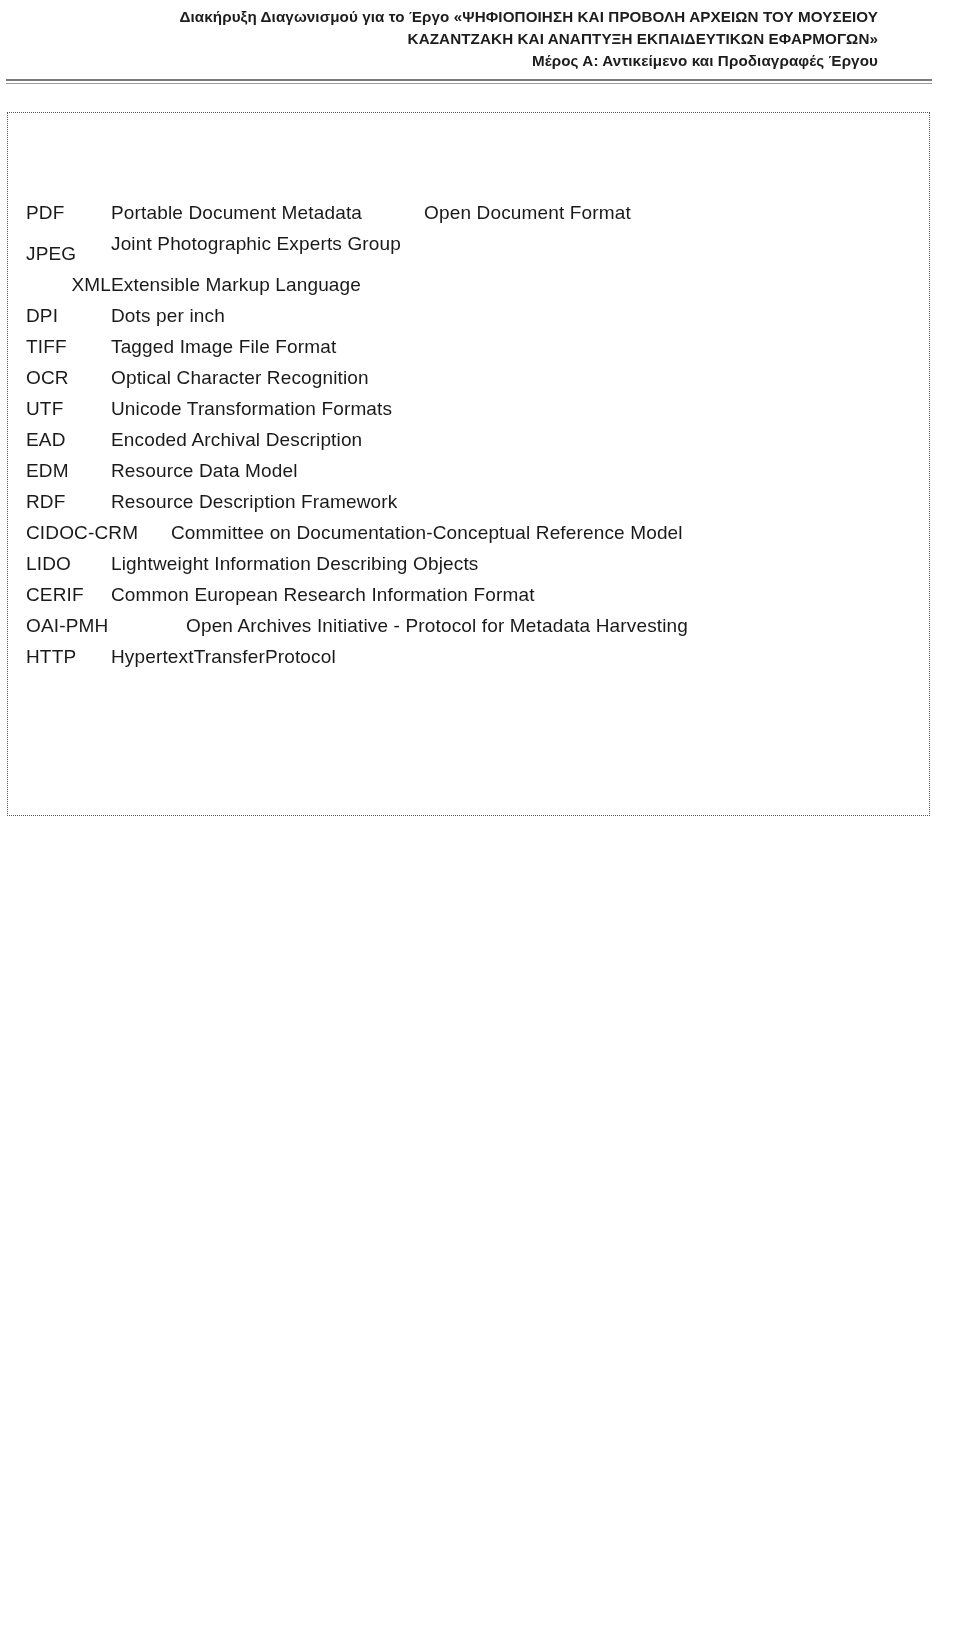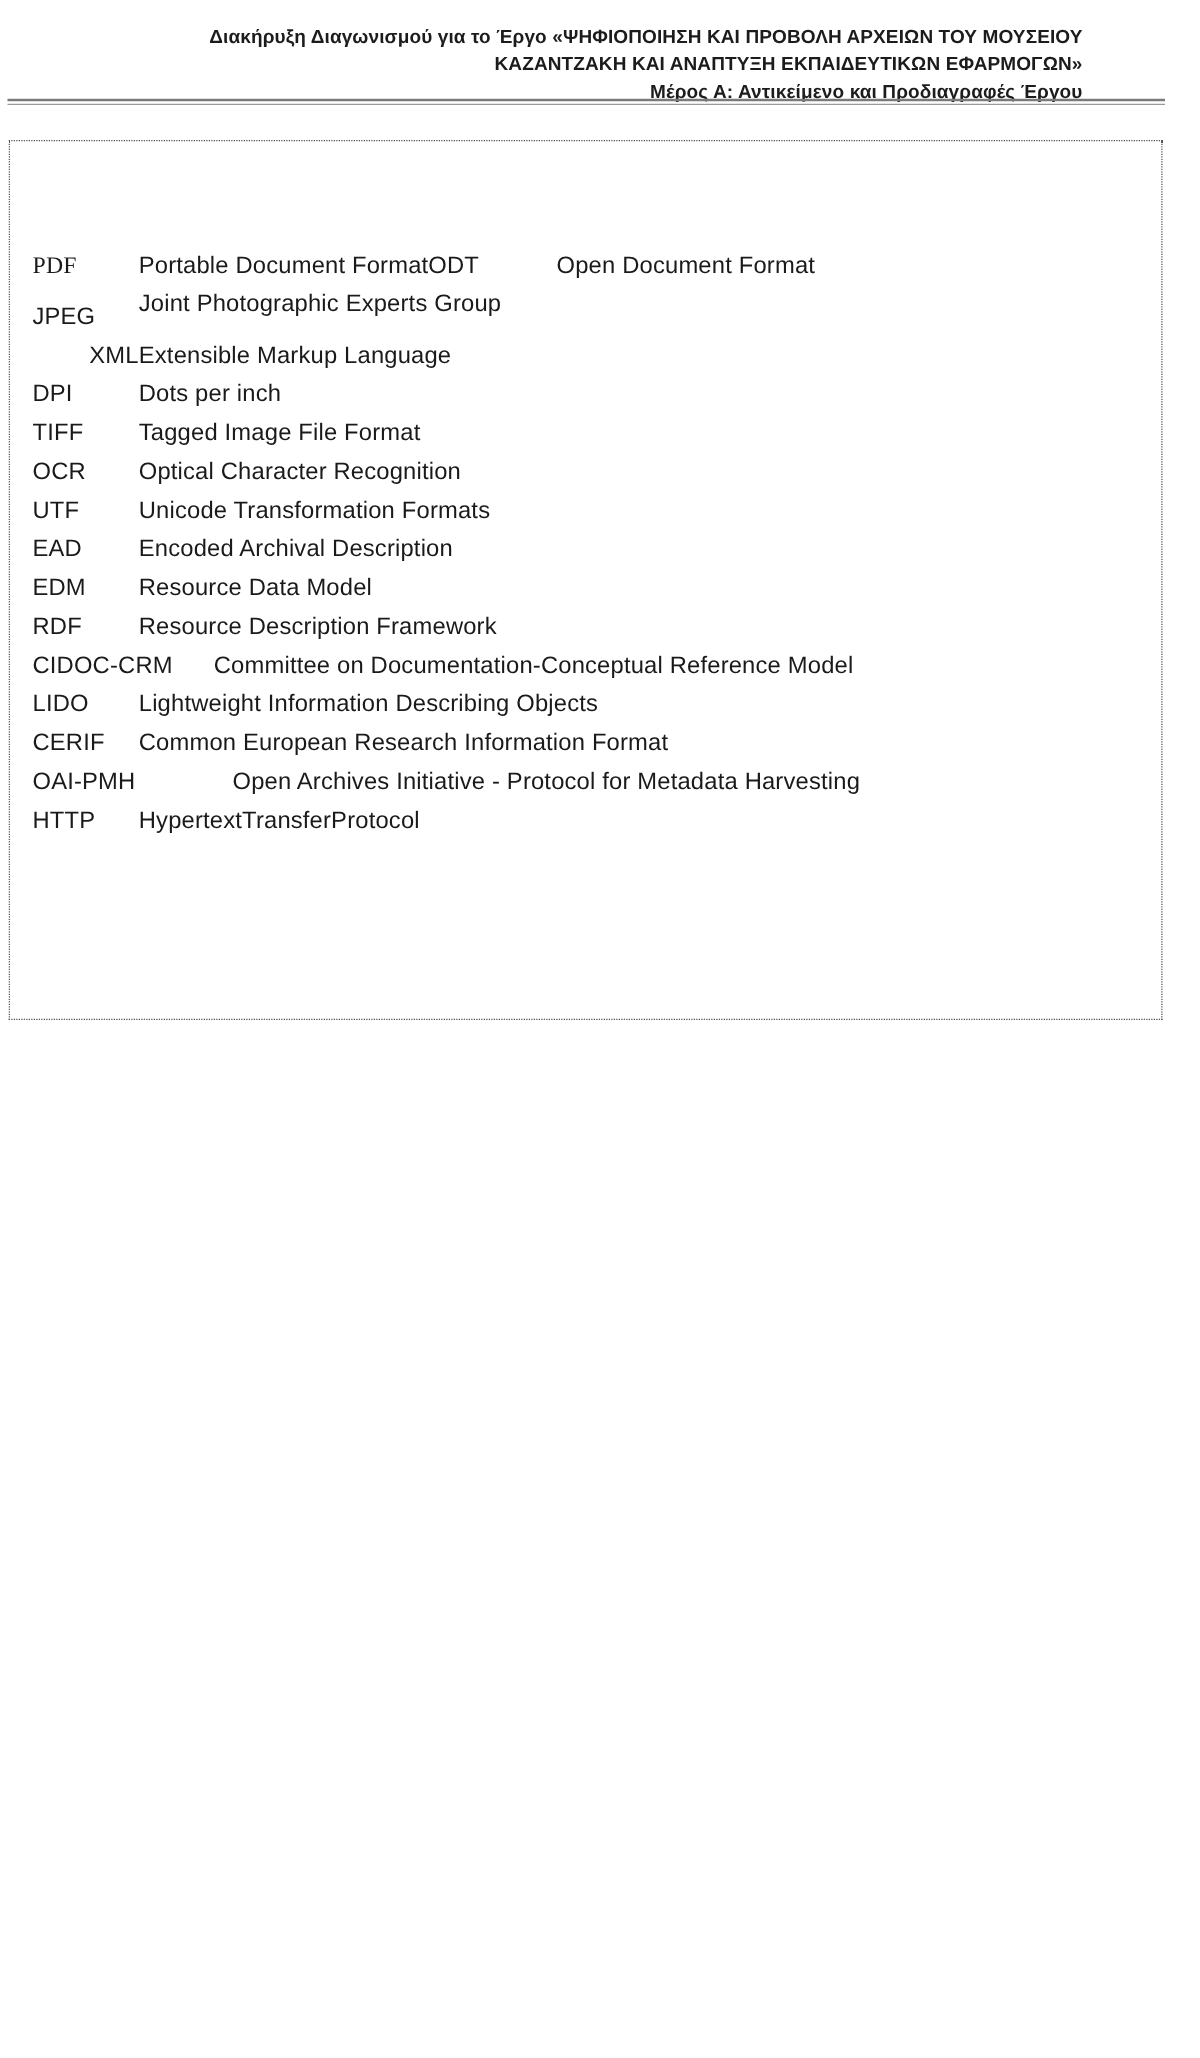--- a/index.html
+++ b/index.html
@@ -12,24 +12,24 @@
     height: 1646px;
     position: relative;
     font-family: "Liberation Sans", sans-serif;
     color: #1a1a1a;
     overflow: hidden;
   }
 
   
   #doc-header {
     position: absolute;
-    left: 4px;
+    left: 16px;
     top: 0;
     width: 892px;
-    padding-top: 19px;
+    padding-top: 6px;
     box-sizing: border-box;
   }
   .header-line {
     text-align: right;
     padding-right: 30px;
     font-size: 15.2px;
     line-height: 22px;
     letter-spacing: 0.1px;
     white-space: nowrap;
     font-weight: 600;
@@ -119,21 +119,21 @@
 <div id="doc-header">
   <div class="header-line l1">Διακήρυξη Διαγωνισμού για το Έργο «ΨΗΦΙΟΠΟΙΗΣΗ ΚΑΙ ΠΡΟΒΟΛΗ ΑΡΧΕΙΩΝ ΤΟΥ ΜΟΥΣΕΙΟΥ</div>
   <div class="header-line l2">ΚΑΖΑΝΤΖΑΚΗ ΚΑΙ ΑΝΑΠΤΥΞΗ ΕΚΠΑΙΔΕΥΤΙΚΩΝ ΕΦΑΡΜΟΓΩΝ»</div>
   <div class="header-line l3">Μέρος Α: Αντικείμενο και Προδιαγραφές Έργου</div>
 </div>
 <div id="header-rule"></div>
 <div id="header-rule-2"></div>
 
 <div id="content-frame">
   <div id="abbrev-list">
-      <div class="abbrev-row"><span class="term" style="width: 85px; font-family: Liberation Serif, serif;">PDF</span><span class="expansion">Portable Document FormatODT</span><span class="extra-term" style="width: 62px;"></span><span class="extra-expansion">Open Document Format</span></div>
+      <div class="abbrev-row"><span class="term" style="width: 85px;">PDF</span><span class="expansion">Portable Document Metadata</span><span class="extra-term" style="width: 62px;"></span><span class="extra-expansion">Open Document Format</span></div>
       <div class="abbrev-row"><span class="term" style="width: 85px; margin-top: 10px;">JPEG</span><span class="expansion">Joint Photographic Experts Group</span></div>
       <div class="abbrev-row"><span class="term" style="width: 85px; text-align: right;">XML</span><span class="expansion">Extensible Markup Language</span></div>
       <div class="abbrev-row"><span class="term" style="width: 85px;">DPI</span><span class="expansion">Dots per inch</span></div>
       <div class="abbrev-row"><span class="term" style="width: 85px;">TIFF</span><span class="expansion">Tagged Image File Format</span></div>
       <div class="abbrev-row"><span class="term" style="width: 85px;">OCR</span><span class="expansion">Optical Character Recognition</span></div>
       <div class="abbrev-row"><span class="term" style="width: 85px;">UTF</span><span class="expansion">Unicode Transformation Formats</span></div>
       <div class="abbrev-row"><span class="term" style="width: 85px;">EAD</span><span class="expansion">Encoded Archival Description</span></div>
       <div class="abbrev-row"><span class="term" style="width: 85px;">EDM</span><span class="expansion">Resource Data Model</span></div>
       <div class="abbrev-row"><span class="term" style="width: 85px;">RDF</span><span class="expansion">Resource Description Framework</span></div>
       <div class="abbrev-row"><span class="term" style="width: 145px;">CIDOC-CRM</span><span class="expansion">Committee on Documentation-Conceptual Reference Model</span></div>

